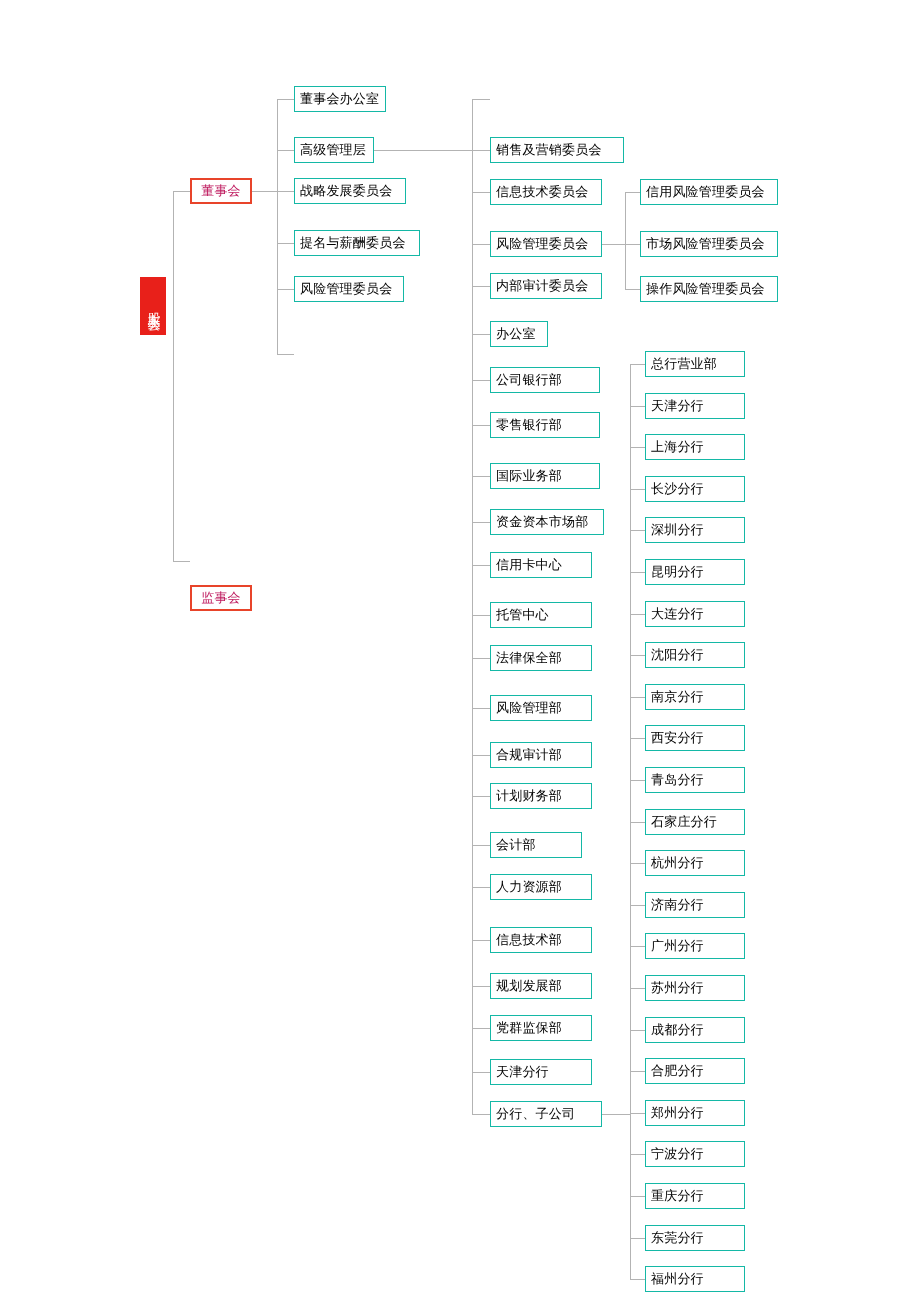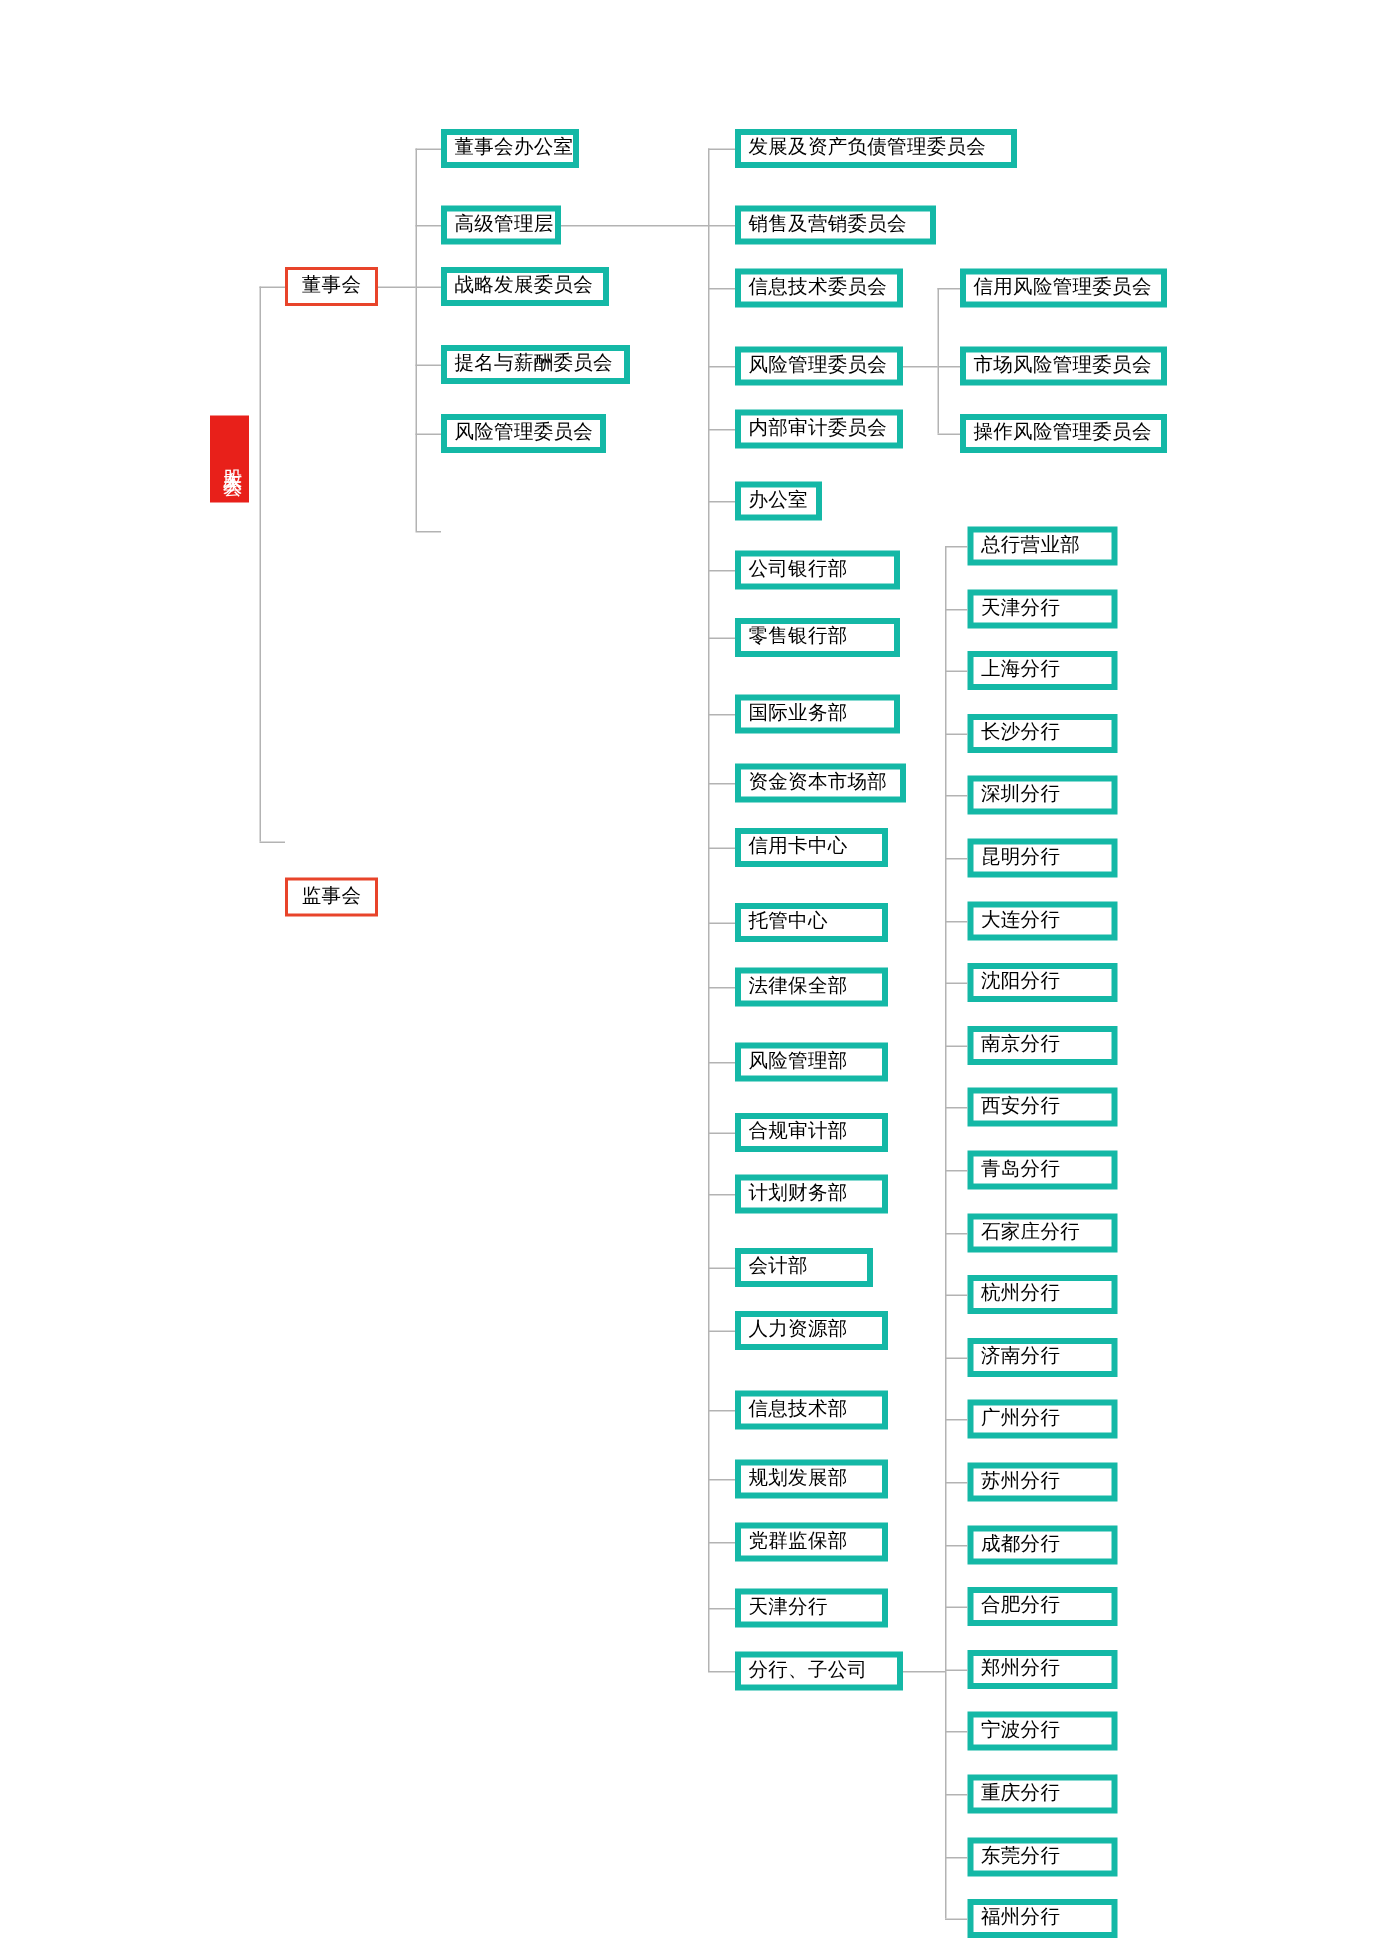--- a/index.html
+++ b/index.html
@@ -12,42 +12,42 @@
     width:920px;
     height:1302px;
     overflow:hidden;
     background:#ffffff;
   }
 
   
   .node{
     position:absolute;
     box-sizing:border-box;
-    border:4px solid #14b8a6;
+    border:1px solid #14b8a6;
     background:#ffffff;
     color:#000000;
     font-size:13px;
     line-height:1.15;
     display:flex;
     align-items:center;
     padding:0 5px;
     white-space:nowrap;
     letter-spacing:0.2px;
   }
   .node.two-line{
     white-space:normal;
     line-height:1.25;
     align-items:center;
     padding:2px 5px;
   }
 
   
   .node.red-outline{
     border:2px solid #e8442a;
-    color:#000000;
+    color:#be185d;
     background:#ffffff;
     justify-content:center;
   }
   .node.red-fill{
     border:none;
     background:#e8201a;
     color:#ffffff;
     writing-mode:vertical-rl;
     text-orientation:upright;
     justify-content:center;
@@ -82,21 +82,20 @@
     <div class="node" style="left: 294px; top: 230px; width: 126px; height: 26px;">提名与薪酬委员会</div>
     <div class="node" style="left: 294px; top: 276px; width: 110px; height: 26px;">风险管理委员会</div>
     <div class="ln v" style="left: 277px; top: 99px; height: 255px;"></div>
     <div class="ln h" style="left: 277px; top: 99px; width: 17px;"></div>
     <div class="ln h" style="left: 277px; top: 150px; width: 17px;"></div>
     <div class="ln h" style="left: 277px; top: 191px; width: 17px;"></div>
     <div class="ln h" style="left: 277px; top: 243px; width: 17px;"></div>
     <div class="ln h" style="left: 277px; top: 289px; width: 17px;"></div>
     <div class="ln h" style="left: 277px; top: 354px; width: 17px;"></div>
     <div class="ln h" style="left: 252px; top: 191px; width: 25px;"></div>
-    <div class="node" style="left: 490px; top: 86px; width: 188px; height: 26px;">发展及资产负债管理委员会</div>
     <div class="node" style="left: 490px; top: 137px; width: 134px; height: 26px;">销售及营销委员会</div>
     <div class="node" style="left: 490px; top: 179px; width: 112px; height: 26px;">信息技术委员会</div>
     <div class="node" style="left: 490px; top: 231px; width: 112px; height: 26px;">风险管理委员会</div>
     <div class="node" style="left: 490px; top: 273px; width: 112px; height: 26px;">内部审计委员会</div>
     <div class="node" style="left: 490px; top: 321px; width: 58px; height: 26px;">办公室</div>
     <div class="node" style="left: 490px; top: 367px; width: 110px; height: 26px;">公司银行部</div>
     <div class="node" style="left: 490px; top: 412px; width: 110px; height: 26px;">零售银行部</div>
     <div class="node" style="left: 490px; top: 463px; width: 110px; height: 26px;">国际业务部</div>
     <div class="node" style="left: 490px; top: 509px; width: 114px; height: 26px;">资金资本市场部</div>
     <div class="node" style="left: 490px; top: 552px; width: 102px; height: 26px;">信用卡中心</div>

